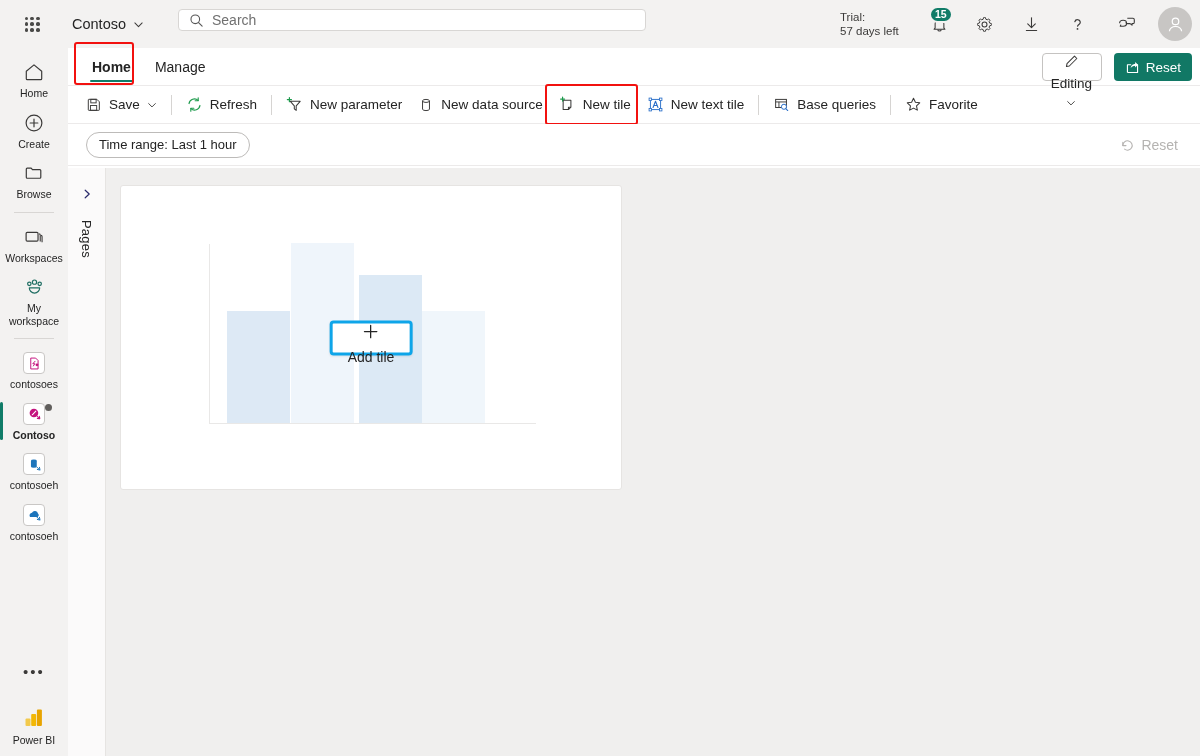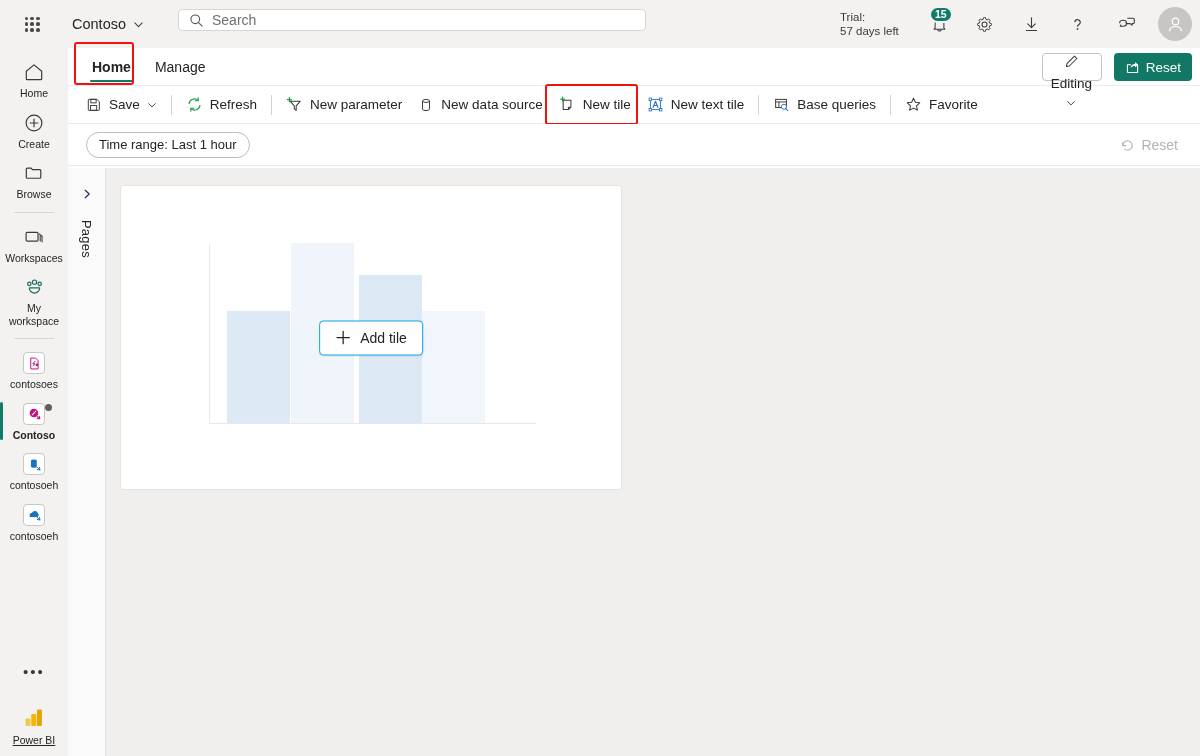--- a/index.html
+++ b/index.html
@@ -109,21 +109,21 @@
   }
   #rail-more {
     position: absolute; left: 0; bottom: 72px; width: 68px;
     display: flex; align-items: center; justify-content: center;
     height: 26px; cursor: pointer; letter-spacing: 2px; color: #3b3a39; font-size: 15px;
   }
   #rail-brand {
     position: absolute; left: 0; bottom: 10px; width: 68px;
     display: flex; flex-direction: column; align-items: center; gap: 4px;
   }
-  #rail-brand .rail-label { font-size: 10.5px; text-decoration: underline; }
+  #rail-brand .rail-label { font-size: 10.5px; }
 
   
   #main {
     position: absolute; left: 68px; top: 48px; width: 1132px; height: 708px;
     background: #ffffff;
   }
 
   
   #tabstrip {
     position: relative; height: 38px; width: 1132px;
@@ -225,24 +225,25 @@
   
   #ph-chart {
     position: absolute; left: 88px; top: 58px; width: 327px; height: 180px;
   }
   #ph-axis-y { position: absolute; left: 0; top: 0; width: 1px; height: 180px; background: #e9e8e7; }
   #ph-axis-x { position: absolute; left: 0; bottom: 0; width: 327px; height: 1px; background: #e9e8e7; }
   .ph-bar { position: absolute; bottom: 1px; }
   #addtile-btn {
     position: absolute; left: 50%; top: 50%; transform: translate(-50%, -50%);
     height: 35px; padding: 0 15px;
-    background: #ffffff; border: 1px solid #0ea5e9; border-radius: 4px;
+    background: #ffffff; border: 3px solid #0ea5e9; border-radius: 4px;
     display: flex; align-items: center; gap: 9px;
     font-size: 14px; color: #242424; cursor: pointer;
     box-shadow: 0 1px 2px rgba(0,0,0,.06);
+    flex-direction: column;
   }
 
   svg { display: block; }
 </style>
 </head>
 <body>
 
 <div id="topbar">
 
   <div id="waffle">

